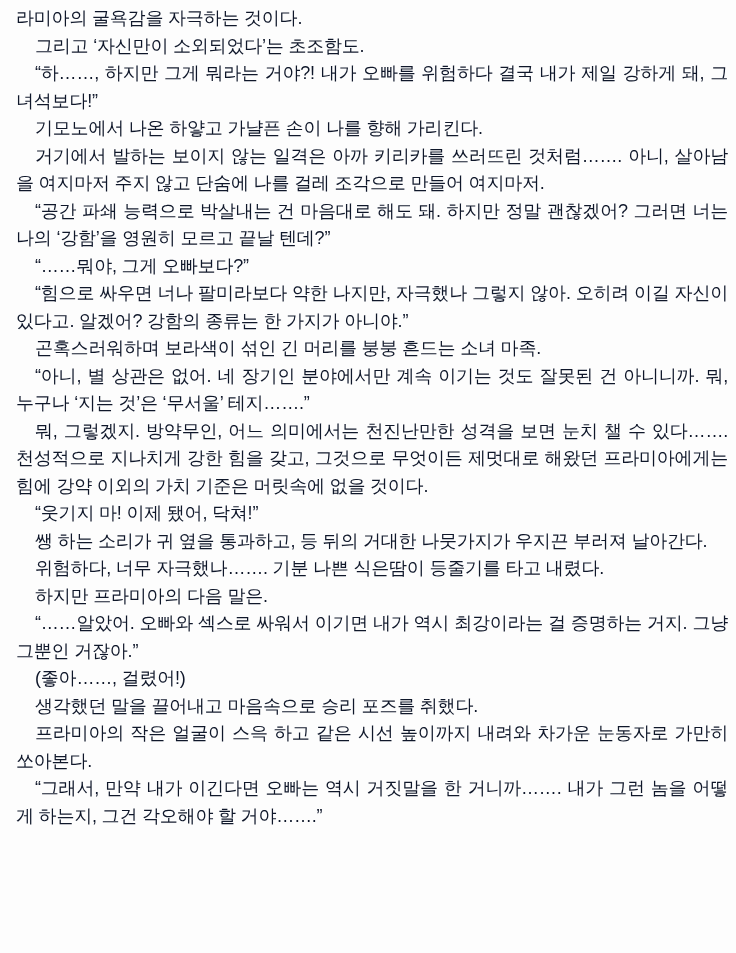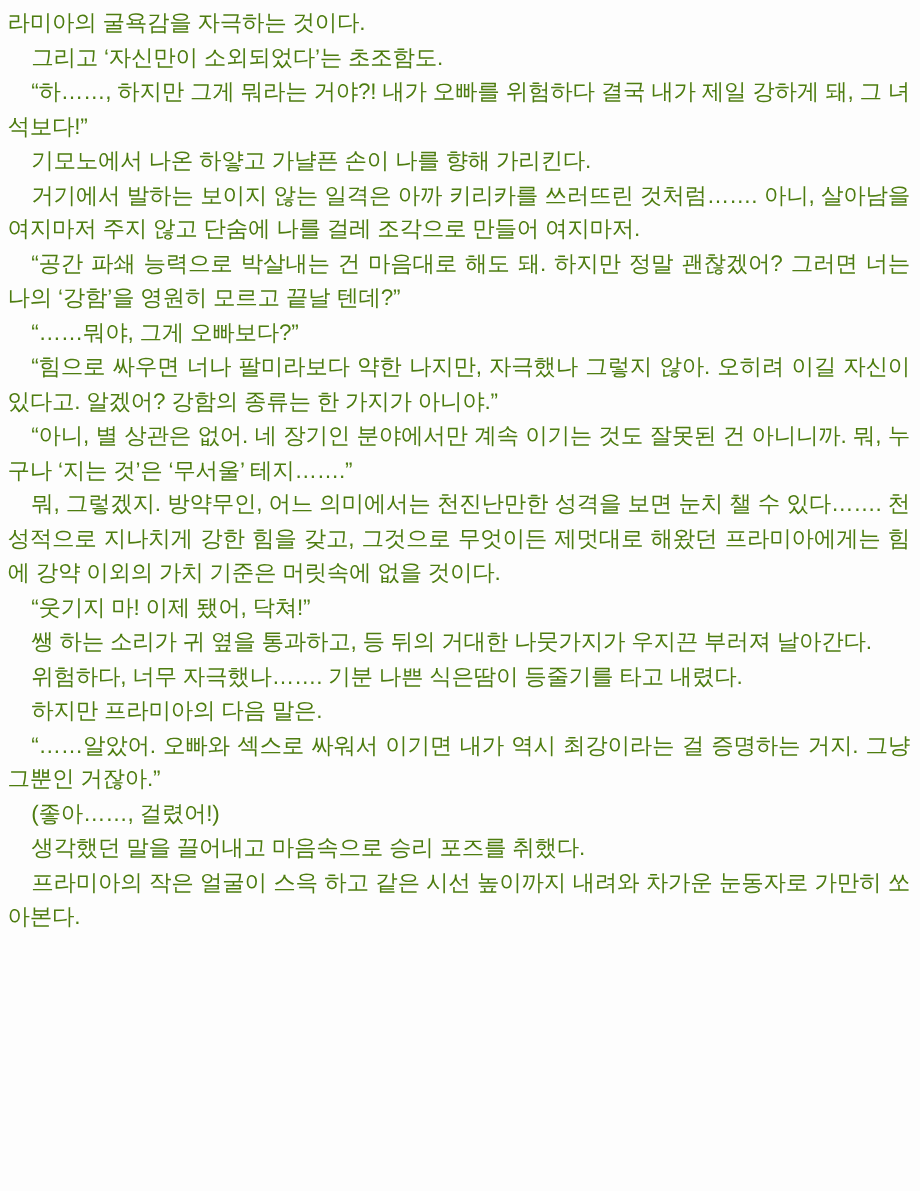--- a/index.html
+++ b/index.html
@@ -10,22 +10,22 @@
   body {
     width: 736px;
     height: 953px;
     overflow: hidden;
     font-family: "Liberation Sans", "DejaVu Sans", sans-serif;
   }
   .page {
     box-sizing: border-box;
     width: 736px;
     height: 819px;
-    padding: 5px 8px 0 6px;
-    color: #4d7c0f;
+    padding: 5px 8px 0 16px;
+    color: #0f172a;
     font-size: 18px;
     line-height: 27.5px;
     text-align: justify;
     word-break: break-all;
     letter-spacing: -0.2px;
   }
   .page p {
     margin: 0;
     padding: 0;
   }
@@ -38,23 +38,25 @@
 
 <div class="page">
   <p>라미아의 굴욕감을 자극하는 것이다.</p>
   <p class="indent">그리고 ‘자신만이 소외되었다’는 초조함도.</p>
   <p class="indent">“하……, 하지만 그게 뭐라는 거야?! 내가 오빠를 위험하다 결국 내가 제일 강하게 돼, 그 녀석보다!”</p>
   <p class="indent">기모노에서 나온 하얗고 가냘픈 손이 나를 향해 가리킨다.</p>
   <p class="indent">거기에서 발하는 보이지 않는 일격은 아까 키리카를 쓰러뜨린 것처럼……. 아니, 살아남을 여지마저 주지 않고 단숨에 나를 걸레 조각으로 만들어 여지마저.</p>
   <p class="indent">“공간 파쇄 능력으로 박살내는 건 마음대로 해도 돼. 하지만 정말 괜찮겠어? 그러면 너는 나의 ‘강함’을 영원히 모르고 끝날 텐데?”</p>
   <p class="indent">“……뭐야, 그게 오빠보다?”</p>
   <p class="indent">“힘으로 싸우면 너나 팔미라보다 약한 나지만, 자극했나 그렇지 않아. 오히려 이길 자신이 있다고. 알겠어? 강함의 종류는 한 가지가 아니야.”</p>
+  <p class="indent">곤혹스러워하며 보라색이 섞인 긴 머리를 붕붕 흔드는 소녀 마족.</p>
   <p class="indent">“아니, 별 상관은 없어. 네 장기인 분야에서만 계속 이기는 것도 잘못된 건 아니니까. 뭐, 누구나 ‘지는 것’은 ‘무서울’ 테지…….”</p>
   <p class="indent">뭐, 그렇겠지. 방약무인, 어느 의미에서는 천진난만한 성격을 보면 눈치 챌 수 있다……. 천성적으로 지나치게 강한 힘을 갖고, 그것으로 무엇이든 제멋대로 해왔던 프라미아에게는 힘에 강약 이외의 가치 기준은 머릿속에 없을 것이다.</p>
   <p class="indent">“웃기지 마! 이제 됐어, 닥쳐!”</p>
   <p class="indent">쌩 하는 소리가 귀 옆을 통과하고, 등 뒤의 거대한 나뭇가지가 우지끈 부러져 날아간다.</p>
   <p class="indent">위험하다, 너무 자극했나……. 기분 나쁜 식은땀이 등줄기를 타고 내렸다.</p>
   <p class="indent">하지만 프라미아의 다음 말은.</p>
   <p class="indent">“……알았어. 오빠와 섹스로 싸워서 이기면 내가 역시 최강이라는 걸 증명하는 거지. 그냥 그뿐인 거잖아.”</p>
   <p class="indent">(좋아……, 걸렸어!)</p>
   <p class="indent">생각했던 말을 끌어내고 마음속으로 승리 포즈를 취했다.</p>
   <p class="indent">프라미아의 작은 얼굴이 스윽 하고 같은 시선 높이까지 내려와 차가운 눈동자로 가만히 쏘아본다.</p>
+  <p class="indent">“그래서, 만약 내가 이긴다면 오빠는 역시 거짓말을 한 거니까……. 내가 그런 놈을 어떻게 하는지, 그건 각오해야 할 거야…….”</p>
 </div>
 
 </body></html>

